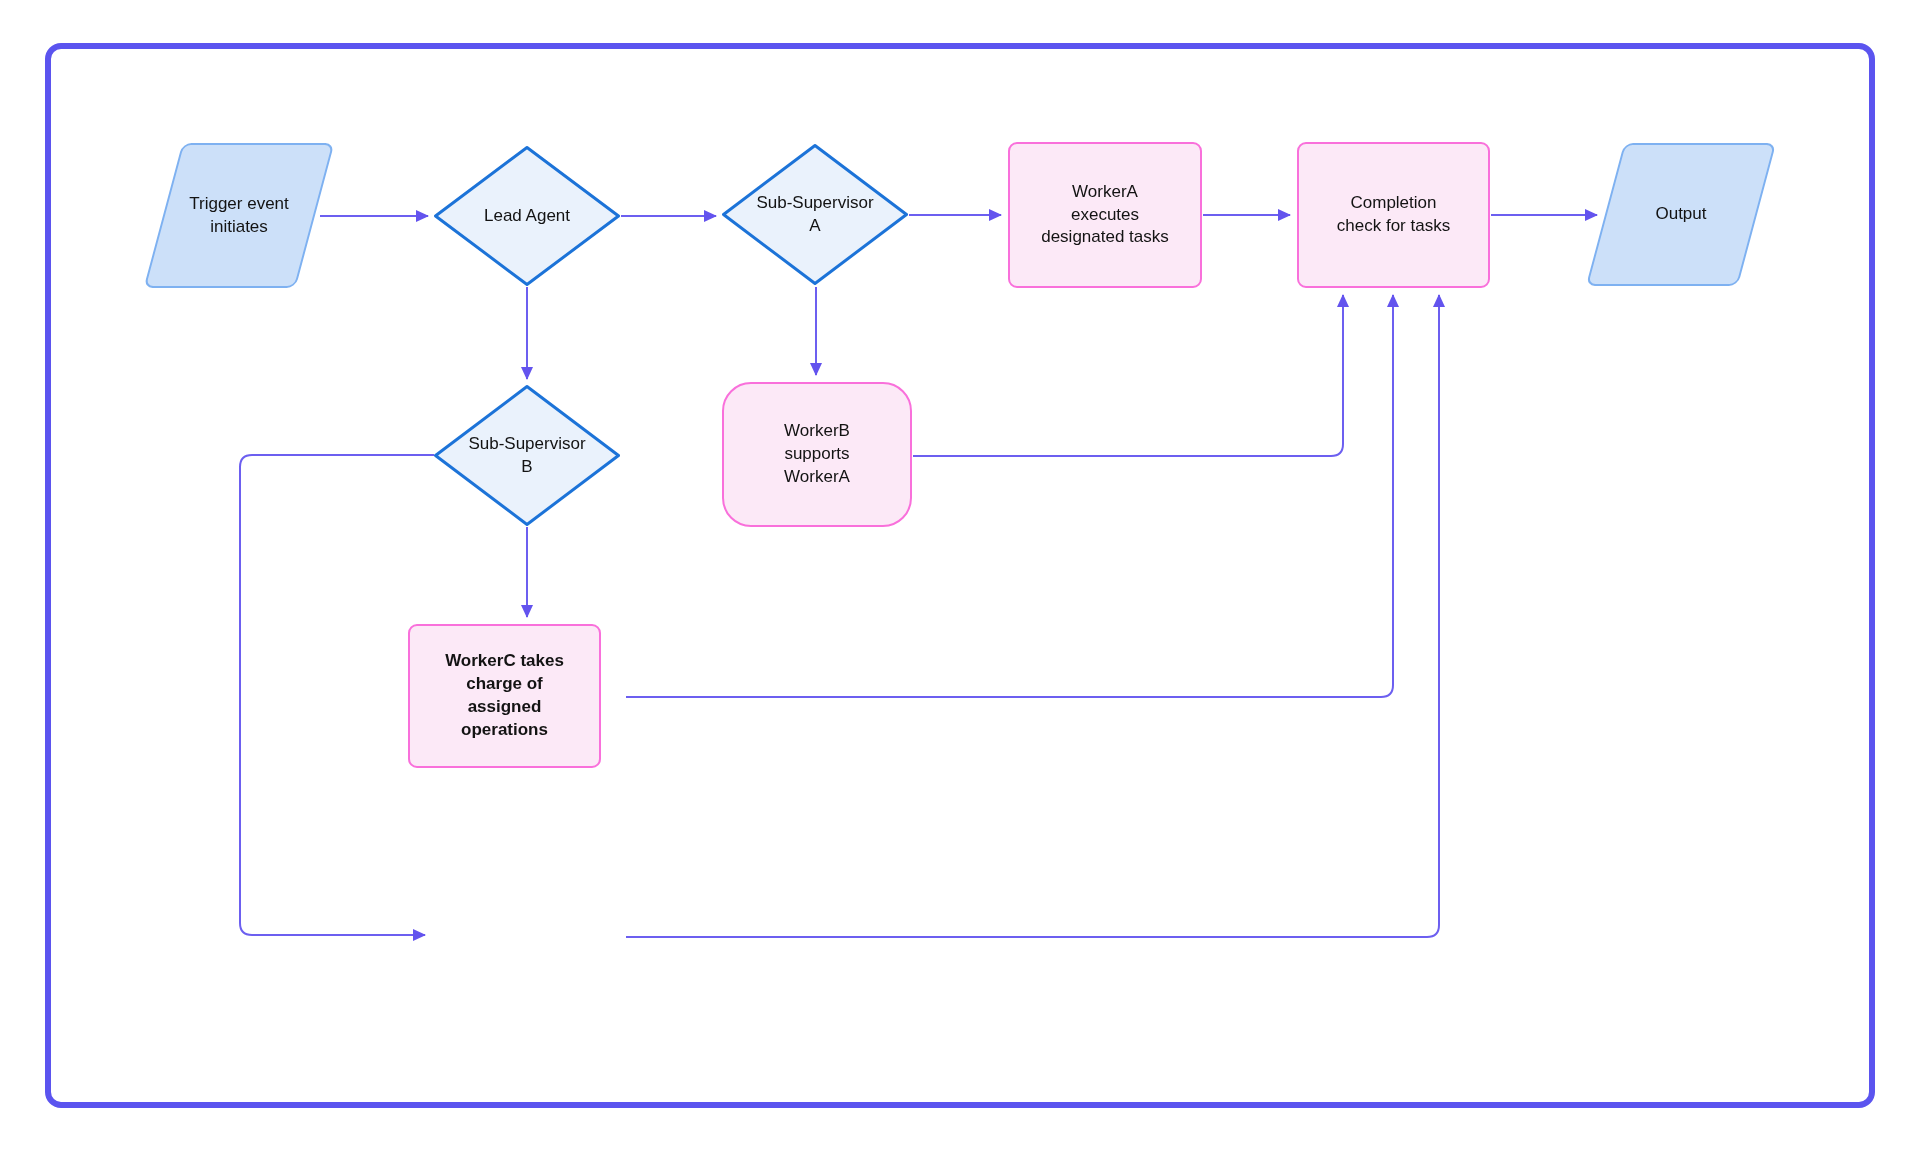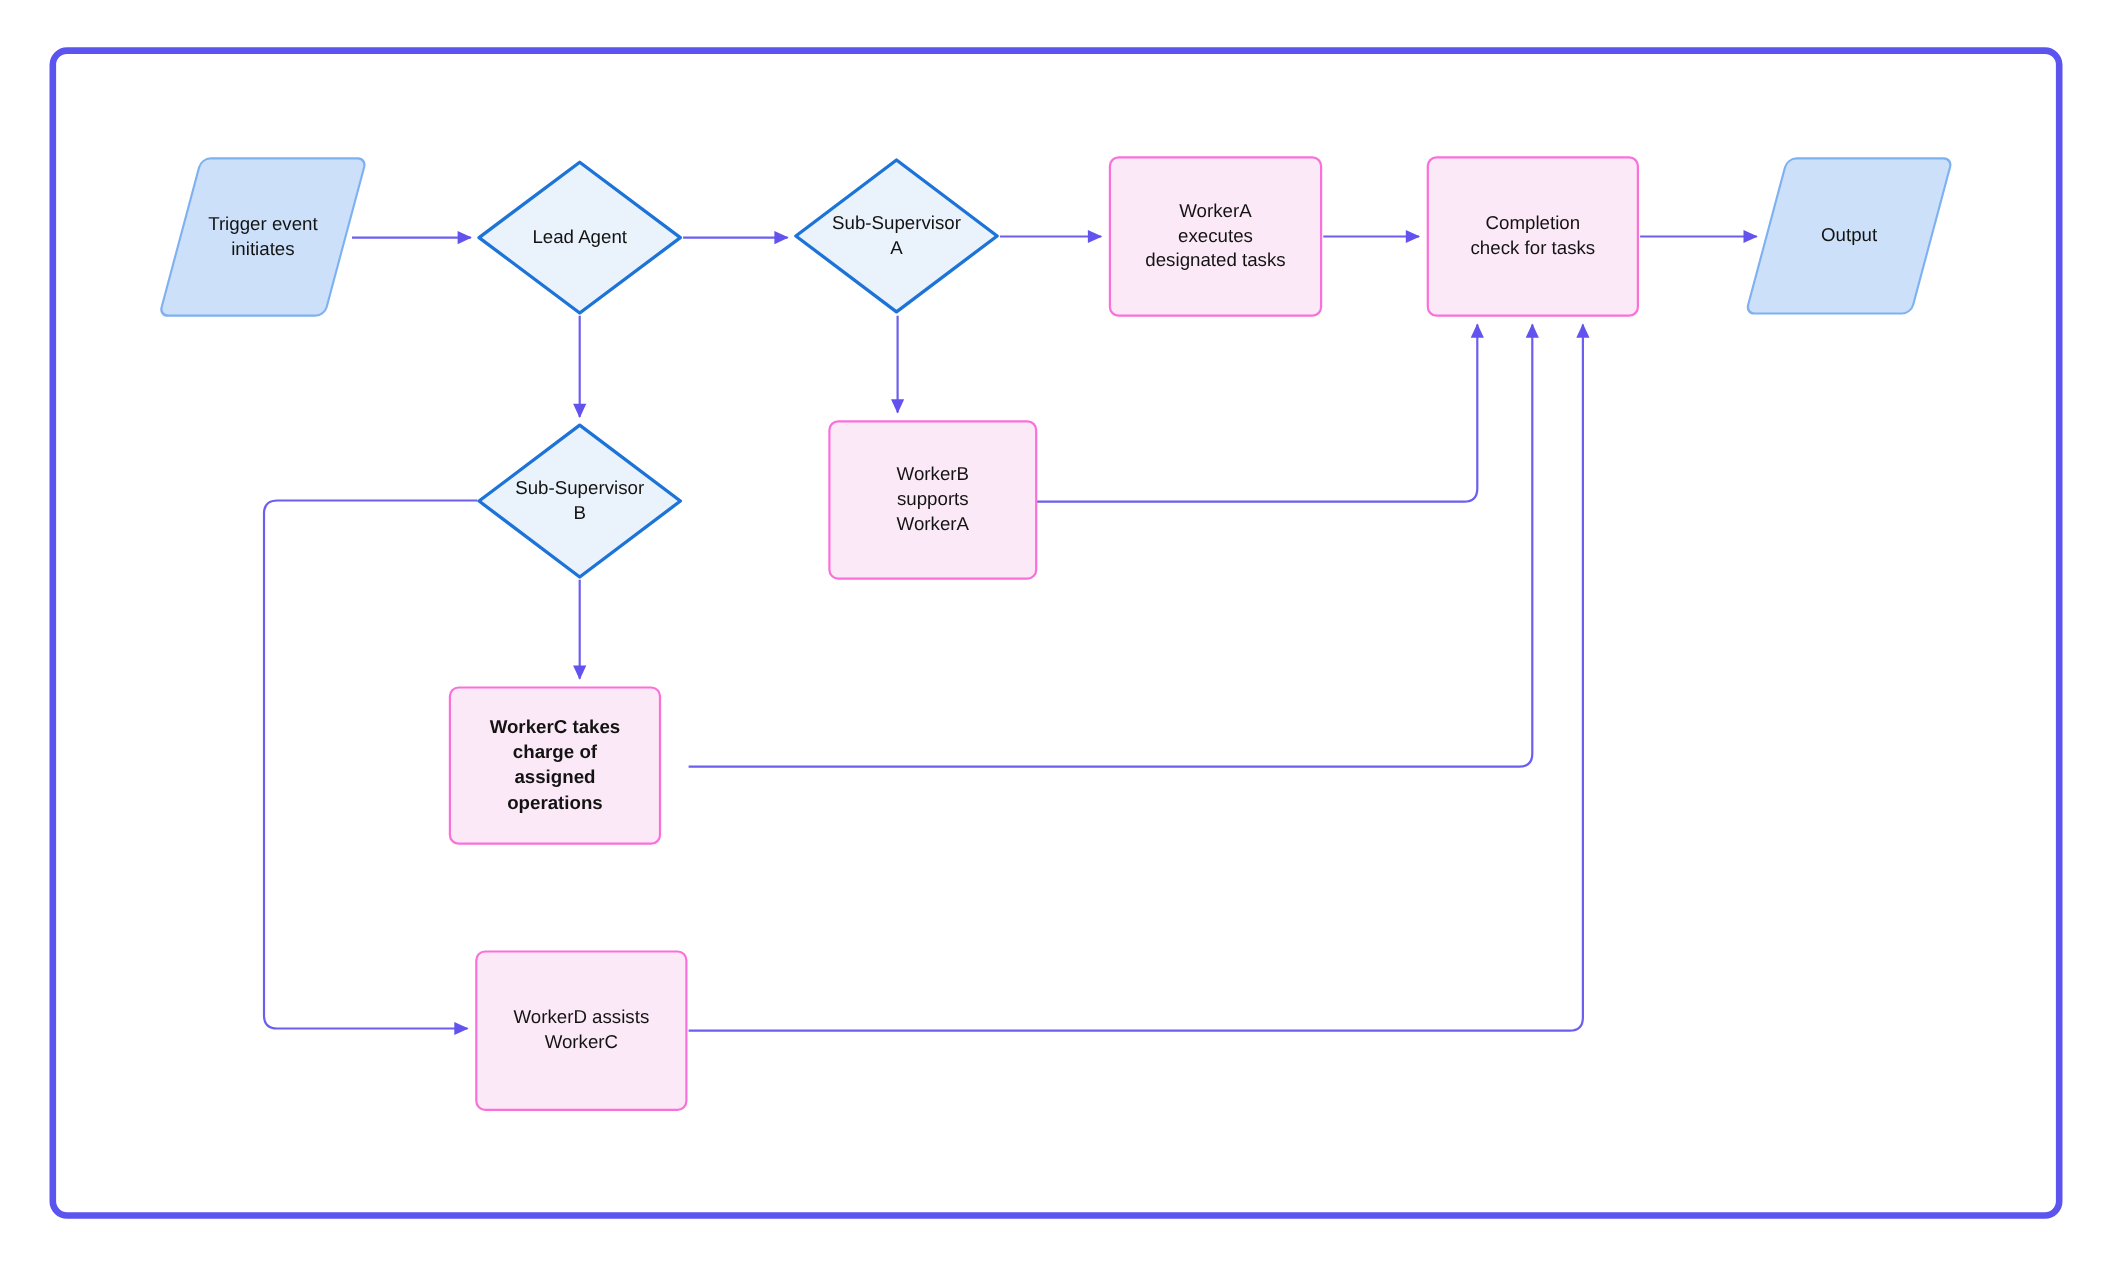--- a/index.html
+++ b/index.html
@@ -143,31 +143,27 @@
   </div>
 
   <div class="node" style="left:433px; top:384px; width:188px; height:143px;">
     <svg class="diamond-svg" viewBox="0 0 188 143">
       <polygon points="94,2.5 185.5,71.5 94,140.5 2.5,71.5" fill="#eaf2fc" stroke="#1c73d8" stroke-width="3" stroke-linejoin="round"></polygon>
     </svg>
     <div class="label">Sub-Supervisor
 B</div>
   </div>
 
-  <div class="node process" style="left:753px; top:382px; width:190px; height:145px;">
+  <div class="node process" style="left:722px; top:382px; width:190px; height:145px;border-radius:29px;">
     <div class="label">WorkerB
 supports
 WorkerA</div>
   </div>
 
   <div class="node process" style="left:408px; top:624px; width:193px; height:144px;font-weight:bold;">
     <div class="label">WorkerC takes
 charge of
 assigned
 operations</div>
   </div>
 
-  <div class="node process" style="left:432px; top:864px; width:193px; height:146px;">
-    <div class="label">WorkerD assists
-WorkerC</div>
-  </div>
 
 </div>
 
 </body></html>

